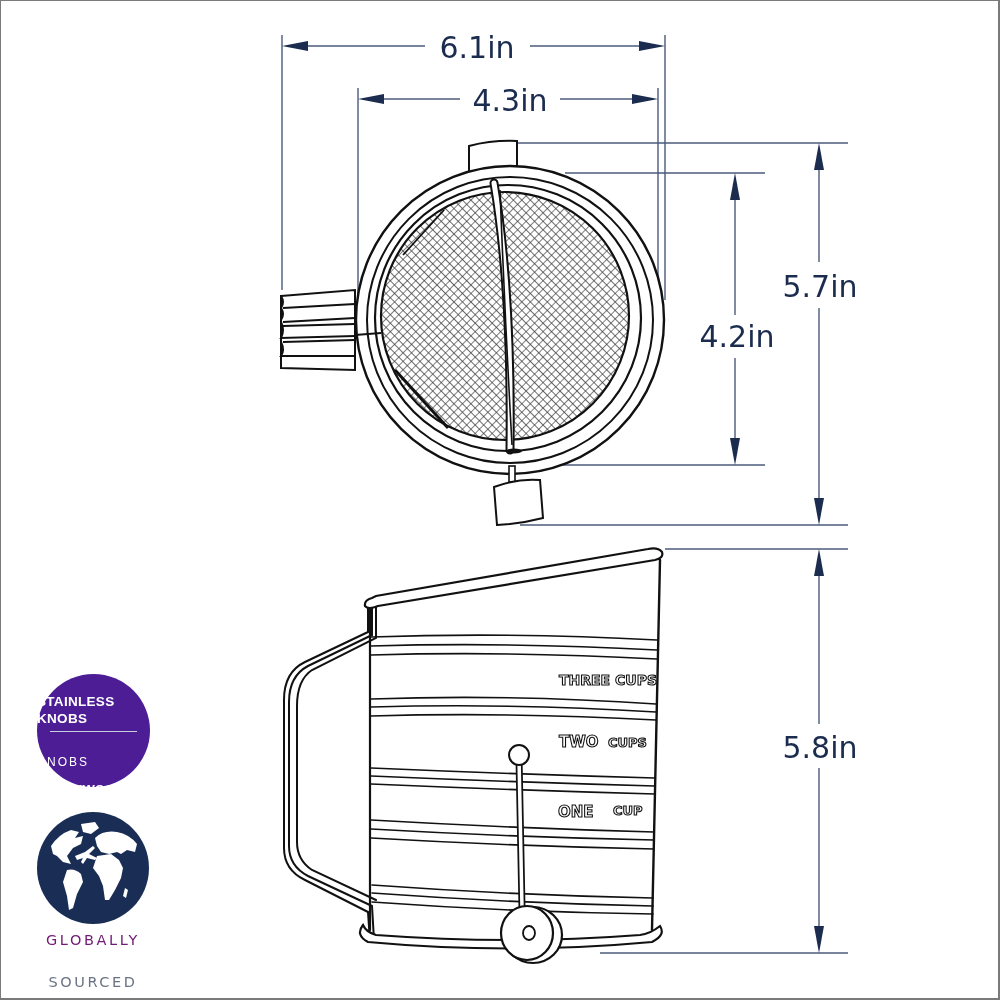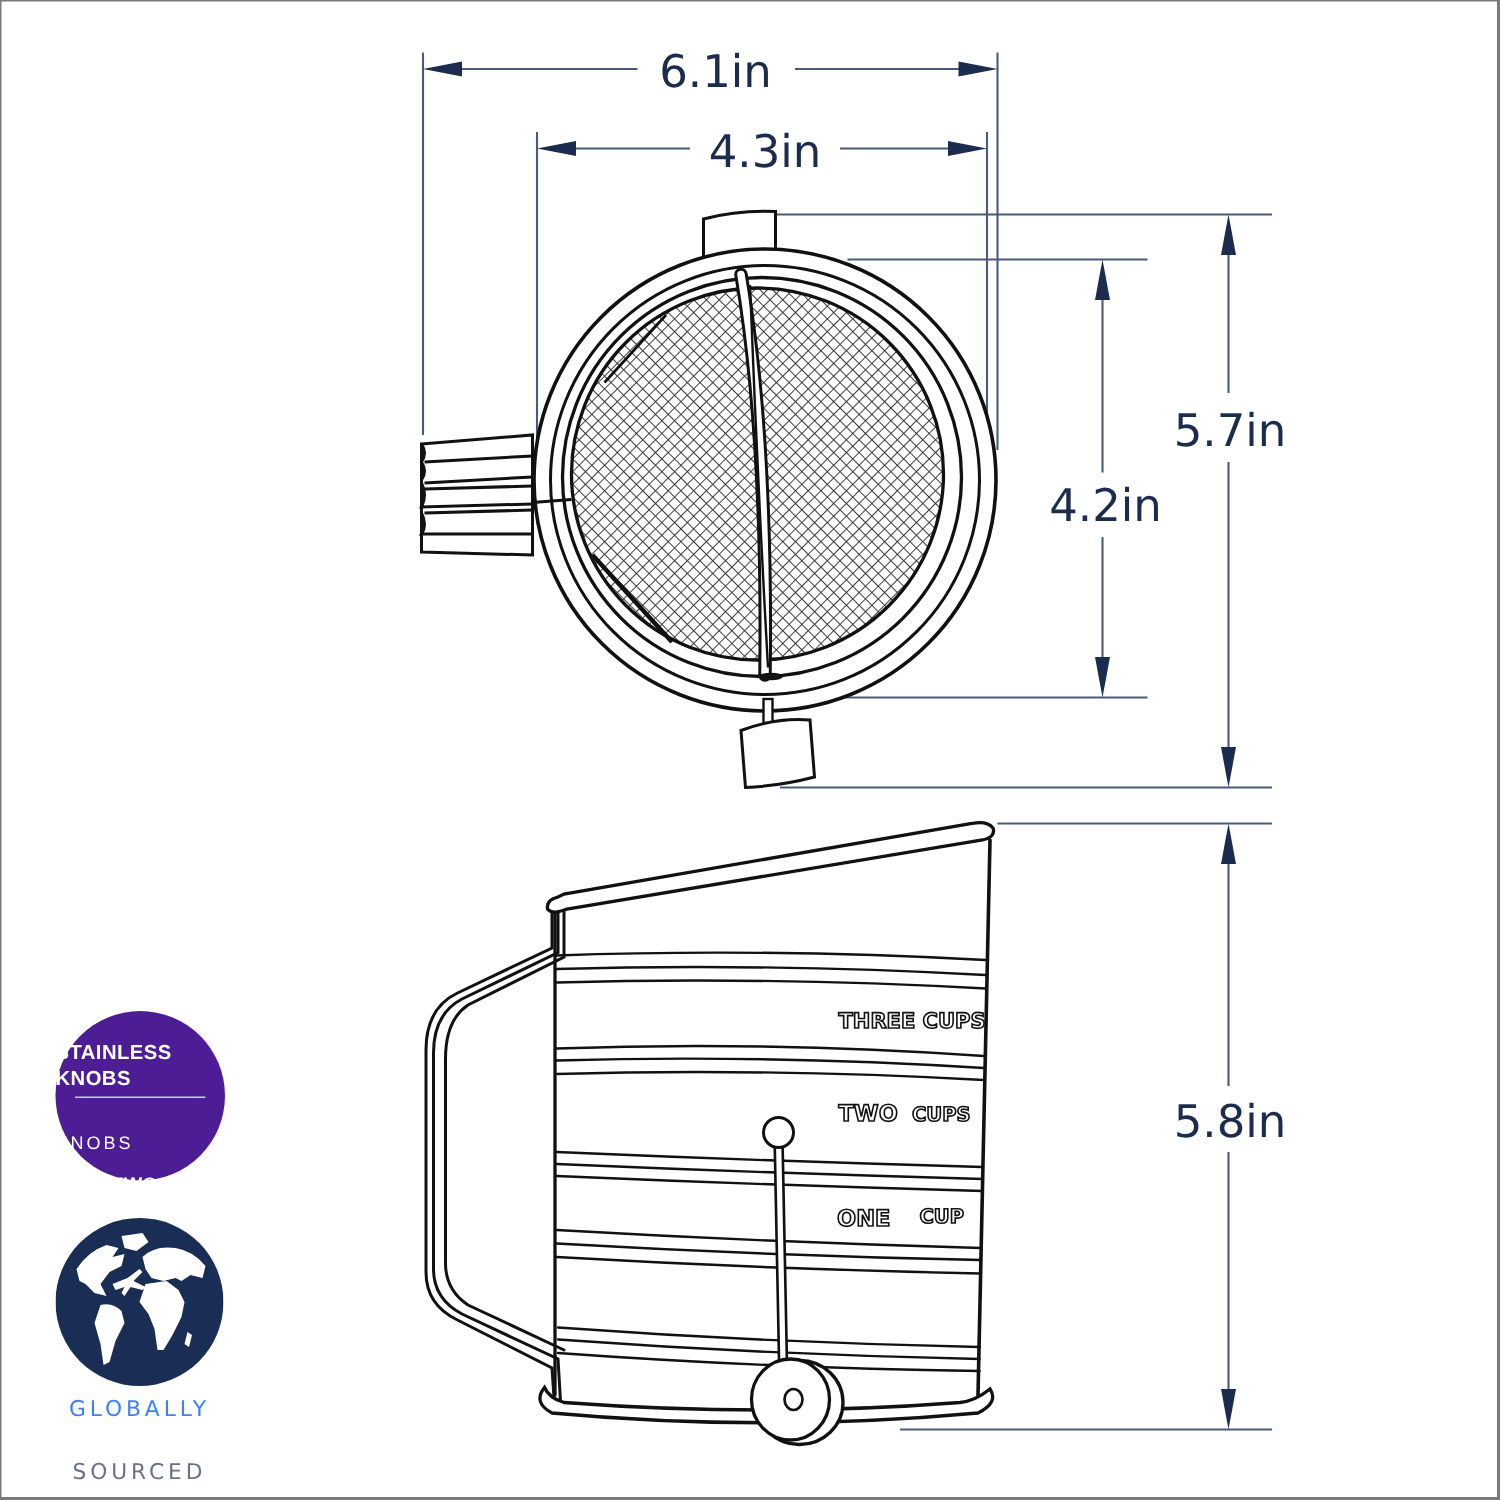--- a/index.html
+++ b/index.html
@@ -8,21 +8,21 @@
     svg.diagram { position: absolute; left: 0; top: 0; }
     .dim-label { font-family: "DejaVu Sans", sans-serif; font-size: 30px; fill: #1b2c4f; }
     .badge { position: absolute; border-radius: 50%; background: #4c1d95; color: #fff; text-align: left; }
     .badge-materials { left: 37px; top: 674px; width: 113px; height: 113px; }
     .badge-materials .l1 { position: absolute; left: 0; right: 0; top: 19px; font-weight: bold; font-size: 13.5px; letter-spacing: 0.3px; line-height: 17px; }
     .badge-materials .sep { position: absolute; left: 13px; right: 13px; top: 57px; height: 1px; background: #c9d0dc; }
     .badge-materials .l3 { position: absolute; left: 0; right: 0; top: 64px; font-weight: bold; font-size: 13px; line-height: 16px; margin-top: 44px; }
     .badge-materials .l4 { position: absolute; left: 0; right: 16px; top: 81px; font-size: 12px; letter-spacing: 2px; line-height: 15px; }
     .globe-wrap { position: absolute; left: 37px; top: 812px; width: 112px; height: 112px; }
     .globe-caption { position: absolute; left: 28px; width: 130px; text-align: center; font-family: "DejaVu Sans", sans-serif; font-size: 14.5px; letter-spacing: 2.6px; line-height: 18px; }
-    .globe-caption.c1 { top: 931px; color: #3b82f6; }
+    .globe-caption.c1 { top: 931px; color: #701a75; }
     .globe-caption.c2 { top: 973px; color: #6a7384; }
   </style>
 </head>
 <body>
 
 <div class="frame"></div>
 
 <svg class="diagram" width="1000" height="1000" viewBox="0 0 1000 1000">
   <defs>
     <pattern id="mesh" width="6" height="6" patternUnits="userSpaceOnUse" patternTransform="rotate(45)">

